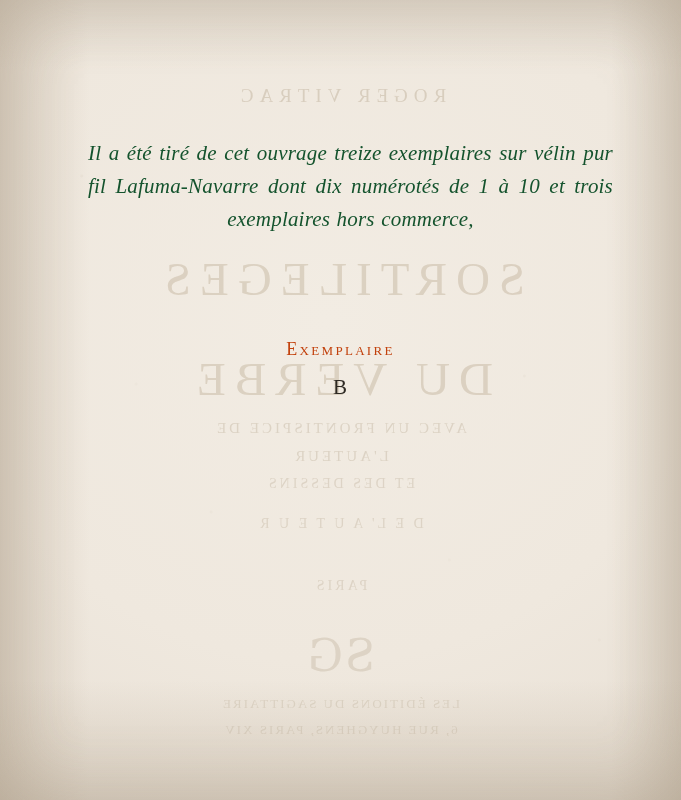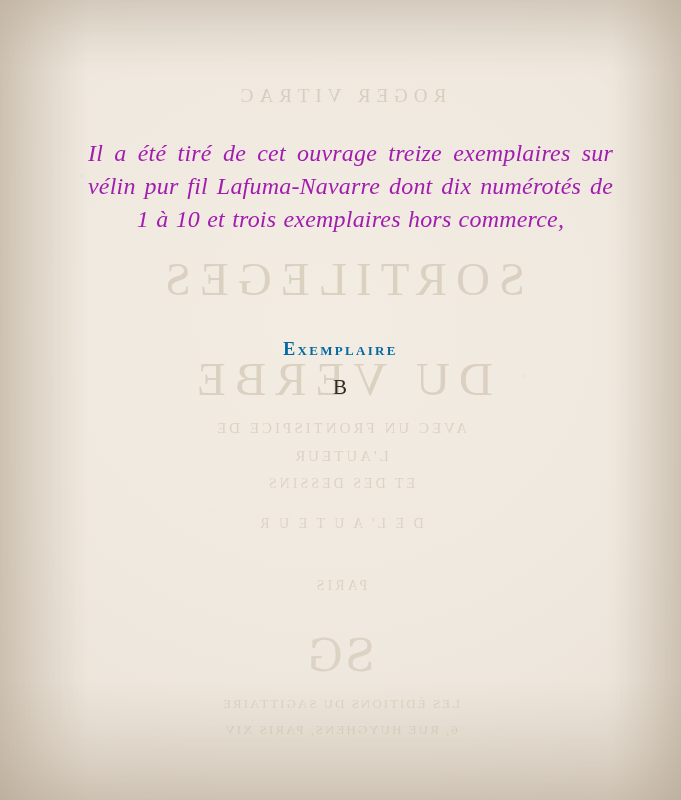--- a/index.html
+++ b/index.html
@@ -155,43 +155,42 @@
     left: 0; right: 0; top: 0;
     text-align: center;
   }
   .limitation {
     position: absolute;
     left: 88px;
     right: 68px;
     top: 137px;
     font-family: "Liberation Serif", serif;
     font-style: italic;
-    font-size: 24px;
+    font-size: 21px;
     line-height: 33px;
-    color: #a21caf;
+    color: #14532d;
     text-align: justify;
     text-align-last: center;
     letter-spacing: 0.2px;
     word-spacing: 1px;
   }
   .limitation .lastline {
     display: block;
     text-align: center;
   }
   .copy-label {
     position: absolute;
     left: 0; right: 0;
     top: 339px;
     font-family: "Liberation Serif", serif;
     font-size: 18px;
     letter-spacing: 2.3px;
-    color: #0369a1;
+    color: #c2410c;
     text-align: center;
     font-variant: small-caps;
-    font-weight: bold;
   }
   .copy-value {
     position: absolute;
     left: 0; right: 0;
     top: 375px;
     font-family: "Liberation Serif", serif;
     font-size: 21px;
     color: #2e2a24;
     text-align: center;
     letter-spacing: 1px;

